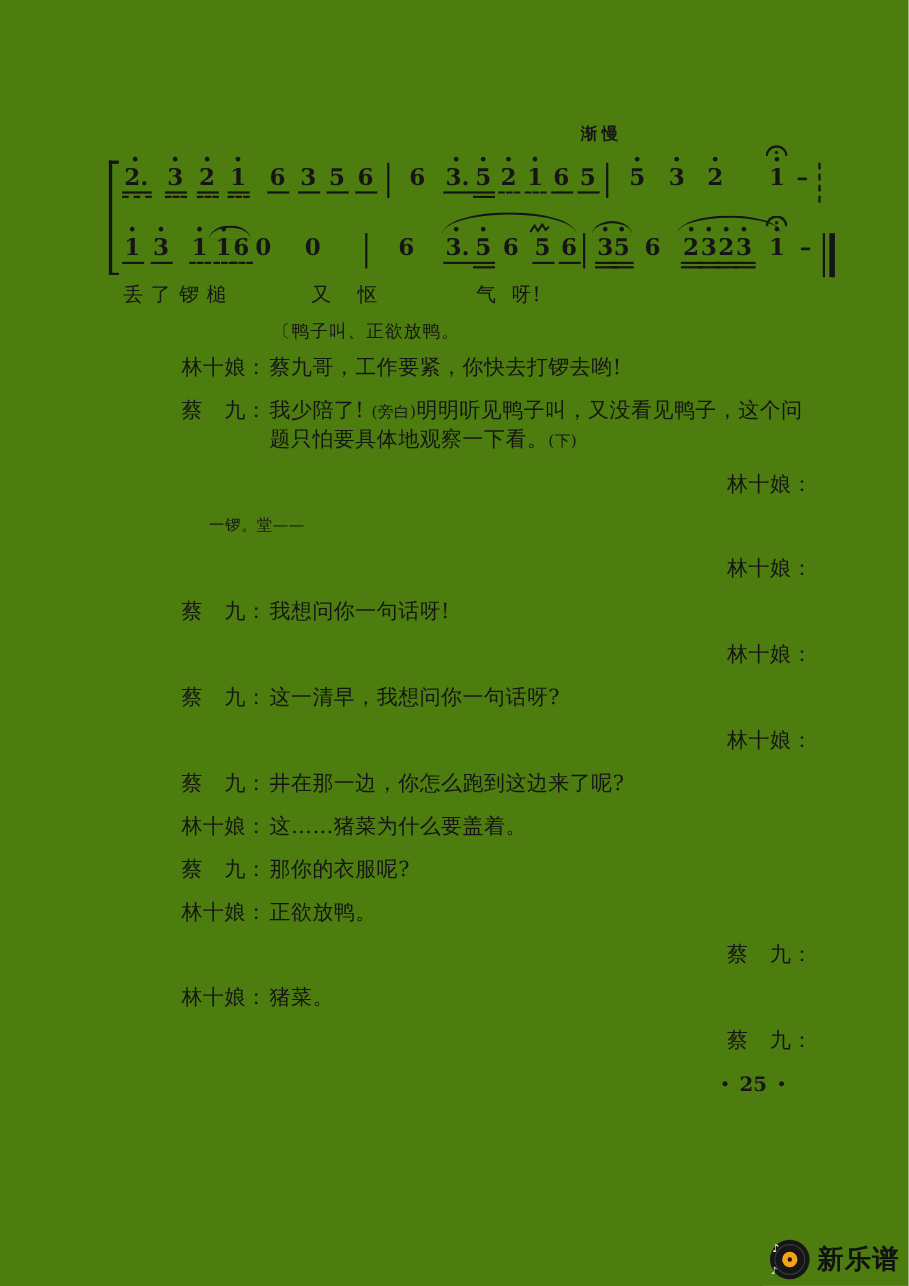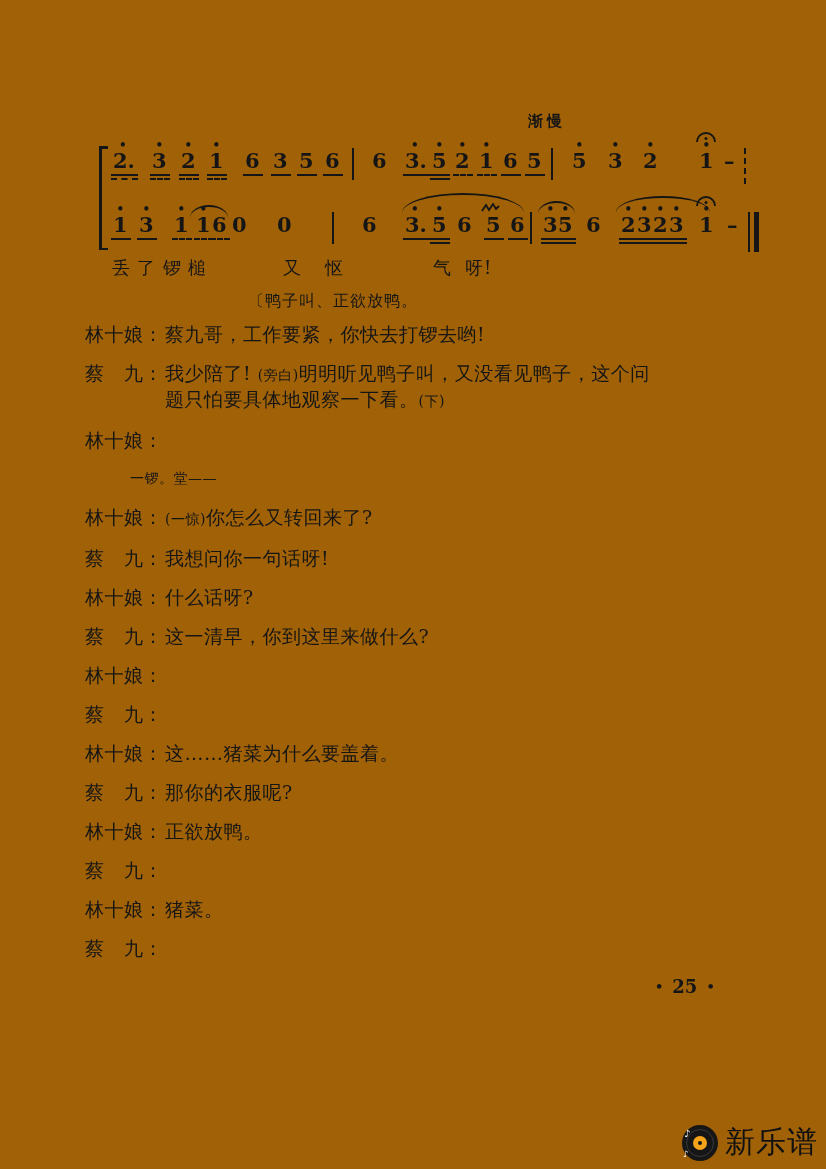--- a/index.html
+++ b/index.html
@@ -1,16 +1,16 @@
 <!DOCTYPE html>
 <html><head>
 <meta charset="utf-8">
 <style>
   html,body{margin:0;padding:0;background:#e8e8e6;}
-  .page{position:relative;width:826px;height:1169px;margin:0 auto;background:#a16207;
+  .page{position:relative;width:826px;height:1169px;margin:0 auto;background:#4d7c0f;
         color:#151515;font-family:"DejaVu Serif",serif;overflow:hidden;}
 
   
   .music{position:absolute;left:0;top:0;width:826px;height:320px;}
   .sysline{position:absolute;left:99px;top:146px;width:2.5px;height:104px;background:#151515;}
   .sysline::before{content:"";position:absolute;top:0;left:0;width:9px;height:2.5px;background:#151515;}
   .sysline::after{content:"";position:absolute;bottom:0;left:0;width:9px;height:2.5px;background:#151515;}
   .tempo{position:absolute;left:528px;top:112px;font-size:15px;letter-spacing:4px;font-weight:bold;}
   .tok{position:absolute;font-weight:bold;font-size:21px;line-height:22px;}
   .nt{display:block;position:relative;}
@@ -28,44 +28,44 @@
   .ferm{position:absolute;top:-18px;left:50%;transform:translateX(-50%);width:16px;height:8px;
         border:2px solid #151515;border-bottom:none;border-radius:14px 14px 0 0;}
   .ferm::after{content:"";position:absolute;left:50%;top:3px;width:3px;height:3px;background:#151515;
         border-radius:50%;transform:translateX(-50%);}
   .arc{position:absolute;border-top:2px solid #151515;border-radius:50% 50% 0 0 / 100% 100% 0 0;}
   .lyric{position:absolute;top:256px;font-size:18px;letter-spacing:1px;}
 
   
   .sd1{position:absolute;left:248px;top:291px;font-size:16px;letter-spacing:1px;}
   .dialogue{position:absolute;left:85px;top:322px;width:656px;font-size:19px;letter-spacing:.5px;}
-  .dline{display:flex;line-height:24px;margin-bottom:15px;}
+  .dline{display:flex;line-height:24px;margin-bottom:15px;justify-content:flex-end;}
   .spk{flex:0 0 80px;white-space:nowrap;}
   .txt{width:496px;}
   .aside{font-size:14px;}
   .stage{margin:0 0 15px 0;font-size:14px;line-height:23px;letter-spacing:.5px;}
   .stage-line1{margin-left:165px;}
-  .stage-line2{margin-left:45px;}
+  .stage-line2{margin-left:105px;}
 
   
   .pagenum{position:absolute;left:655px;top:976px;display:flex;align-items:center;gap:9px;
            font-size:18px;font-weight:bold;}
   .pagenum .dot{font-size:13px;}
   .watermark{position:absolute;right:8px;bottom:6px;display:flex;align-items:center;gap:7px;
              font-family:"DejaVu Sans",sans-serif;}
   .rec{position:relative;width:36px;height:36px;border-radius:50%;background:#161616;flex:0 0 36px;}
   .rec-ring{position:absolute;left:50%;top:50%;width:26px;height:26px;transform:translate(-50%,-50%);
             border-radius:50%;border:1px solid #3a3a3a;}
   .rec-center{position:absolute;left:50%;top:50%;width:14px;height:14px;transform:translate(-50%,-50%);
               border-radius:50%;background:#F5A31A;}
   .rec-hole{position:absolute;left:50%;top:50%;width:4px;height:4px;transform:translate(-50%,-50%);
             border-radius:50%;background:#161616;}
   .note-a{position:absolute;left:2px;top:3px;color:#fff;font-size:10px;}
   .note-b{position:absolute;left:1px;bottom:2px;color:#fff;font-size:9px;}
-  .brand{font-size:30px;font-weight:normal;color:#111;letter-spacing:1px;}
+  .brand{font-size:24px;font-weight:bold;color:#111;letter-spacing:1px;}
 </style>
 </head>
 <body>
 
 <div class="page">
 
   <div class="music">
     <div class="sysline"></div>
     <div class="tempo">渐慢</div>
     <div id="music-tokens">
@@ -307,39 +307,38 @@
         <span class="txt">我少陪了! <span class="aside">(旁白)</span>明明听见鸭子叫，又没看见鸭子，这个问题只怕要具体地观察一下看。<span class="aside">(下)</span></span>
       </div>
       <div class="dline">
         <span class="spk">林十娘：</span>
       </div>
       <div class="stage">
         <div class="stage-line2">一锣。堂——</div>
       </div>
       <div class="dline">
         <span class="spk">林十娘：</span>
-        <span class="txt"><span class="aside">(一惊)</span>你怎么又转回来了?</span>
       </div>
       <div class="dline">
         <span class="spk">蔡　九：</span>
         <span class="txt">我想问你一句话呀!</span>
       </div>
       <div class="dline">
         <span class="spk">林十娘：</span>
-        <span class="txt">什么话呀?</span>
-      </div>
-      <div class="dline">
-        <span class="spk">蔡　九：</span>
-        <span class="txt">这一清早，你到这里来做什么?</span>
-      </div>
-      <div class="dline">
-        <span class="spk">林十娘：</span>
-      </div>
-      <div class="dline">
-        <span class="spk">蔡　九：</span>
+      </div>
+      <div class="dline">
+        <span class="spk">蔡　九：</span>
+        <span class="txt">这一清早，我想问你一句话呀?</span>
+      </div>
+      <div class="dline">
+        <span class="spk">林十娘：</span>
+      </div>
+      <div class="dline">
+        <span class="spk">蔡　九：</span>
+        <span class="txt">井在那一边，你怎么跑到这边来了呢?</span>
       </div>
       <div class="dline">
         <span class="spk">林十娘：</span>
         <span class="txt">这……猪菜为什么要盖着。</span>
       </div>
       <div class="dline">
         <span class="spk">蔡　九：</span>
         <span class="txt">那你的衣服呢?</span>
       </div>
       <div class="dline">

